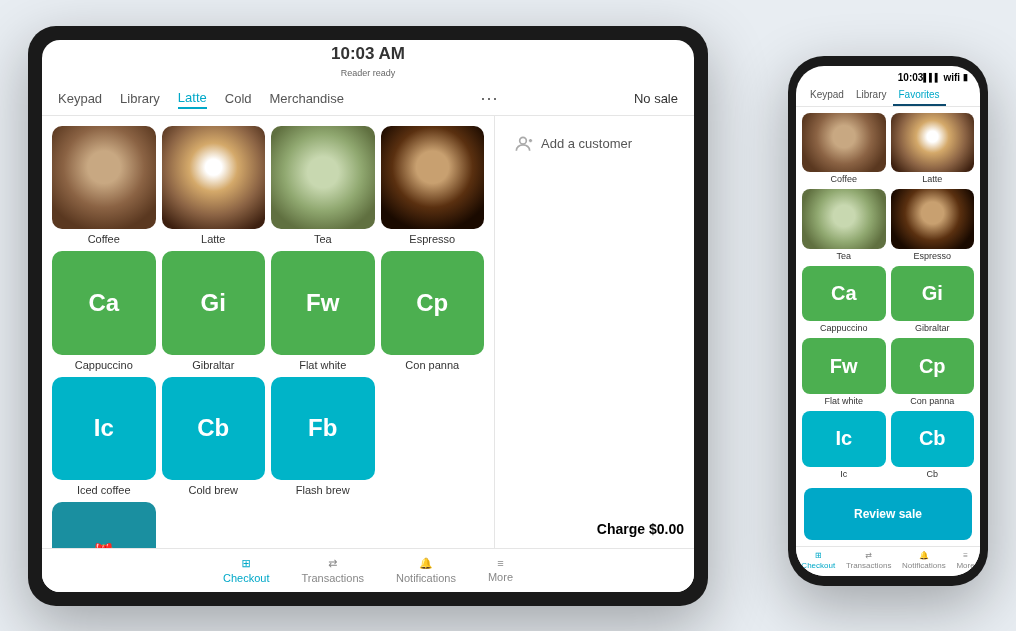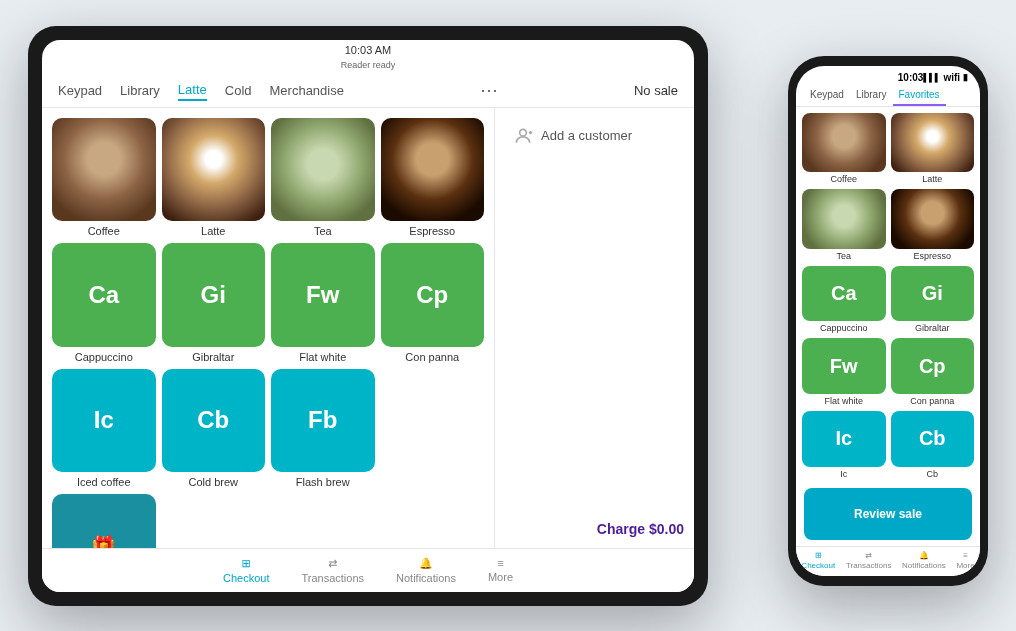--- a/index.html
+++ b/index.html
@@ -49,21 +49,21 @@
     .tablet-status-bar {
       display: flex;
       justify-content: center;
       align-items: center;
       padding: 4px 16px;
       font-size: 10px;
       color: #333;
       gap: 4px;
       flex-direction: column;
     }
-    .tablet-status-bar .time { font-weight: 400; font-size: 11px; }
+    .tablet-status-bar .time { font-weight: 700; font-size: 17px; }
     .tablet-status-bar .status-sub { font-size: 9px; color: #666; }
 
     .tablet-nav {
       display: flex;
       align-items: center;
       padding: 6px 16px;
       border-bottom: 1px solid #e5e5e5;
       gap: 18px;
     }
     .tablet-nav-item {
@@ -169,21 +169,21 @@
       font-size: 13px;
       color: #555;
     }
 
     .charge-bar {
       margin-top: auto;
       text-align: right;
     }
     .charge-text {
       font-size: 14px;
-      color: #4c1d95;
+      color: #000000;
       font-weight: 600;
       cursor: pointer;
     }
 
     .tablet-bottom-nav {
       display: flex;
       align-items: center;
       justify-content: center;
       gap: 32px;
       padding: 8px 16px;
@@ -241,21 +241,21 @@
       border-bottom: 1px solid #e5e5e5;
     }
     .phone-nav-item {
       font-size: 10px;
       color: #555;
       padding: 4px 6px;
       cursor: pointer;
     }
     .phone-nav-item.active {
       color: #00a8c8;
-      border-bottom: 2px solid #8b5cf6;
+      border-bottom: 2px solid #0c4a6e;
     }
 
     .phone-items {
       flex: 1;
       padding: 6px;
       display: grid;
       grid-template-columns: 1fr 1fr;
       gap: 5px;
       align-content: start;
       overflow-y: auto;

